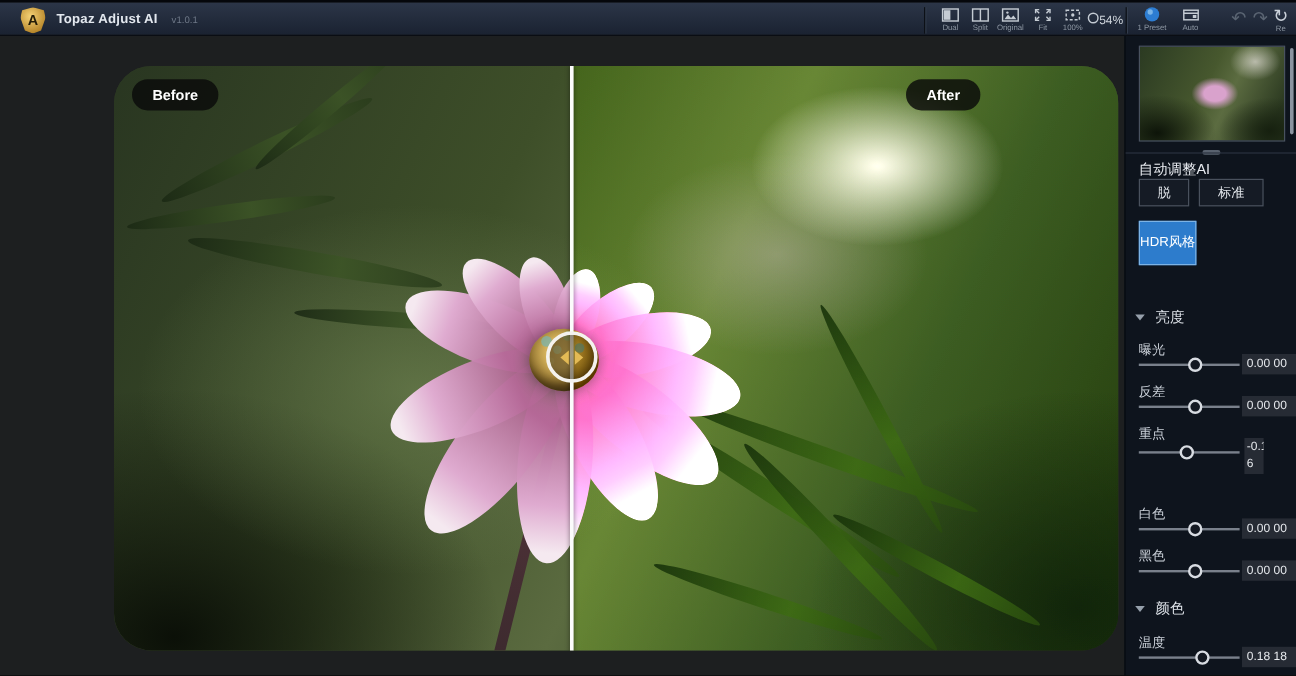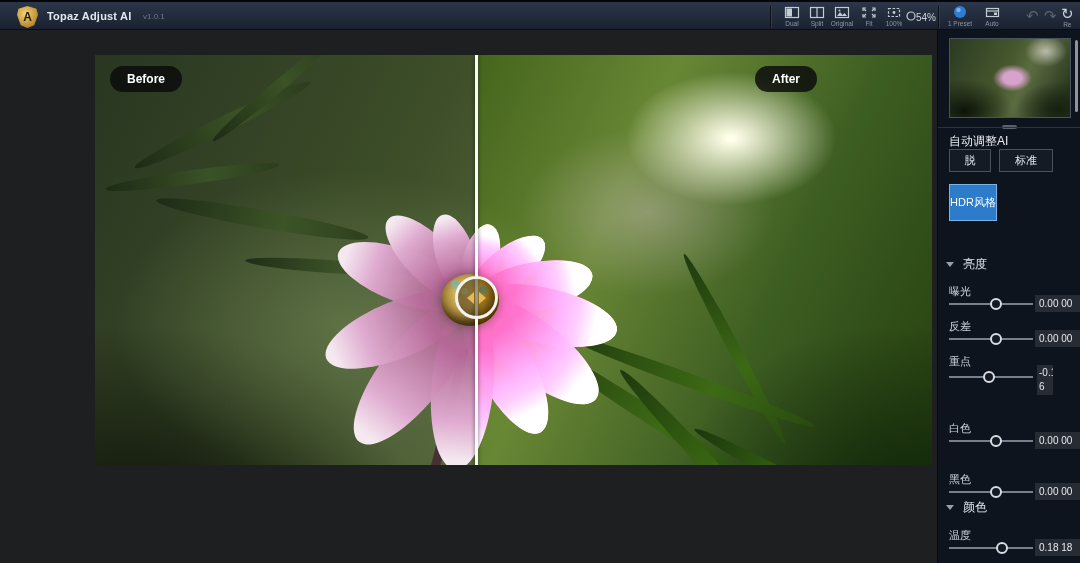--- a/index.html
+++ b/index.html
@@ -17,21 +17,21 @@
   .tb-sep{position:absolute;top:4px;width:1px;height:22px;background:#0c1016;box-shadow:1px 0 0 #323c4c;}
   .tbitem{position:absolute;top:3px;width:26px;text-align:center;cursor:default;}
   .tbitem .ic{height:14px;display:flex;align-items:center;justify-content:center;}
   .tbitem .lb{font-size:6.5px;color:#8d97a3;margin-top:1px;white-space:nowrap;}
   .zoomtxt{position:absolute;top:10px;font-size:10px;color:#cfd5dc;}
   .histicon{position:absolute;top:6px;font-size:15px;line-height:15px;color:#5a6472;}
   .histicon.bright{color:#c9d0d9;}
   .histlb{font-size:6.5px;color:#8d97a3;text-align:center;margin-top:0;}
   
   .canvas{position:absolute;left:0;top:30px;width:937px;height:533px;background:#1d1f20;}
-  .photo{position:absolute;left:95px;top:25px;width:837px;height:410px;overflow:hidden;background:#2c3822;}
+  .photo{position:absolute;left:95px;top:25px;width:837px;height:487px;overflow:hidden;background:#2c3822;border-radius:31px;}
   .art{position:absolute;left:0;top:0;width:837px;height:491px;
     background:
       radial-gradient(150px 95px at 76% 17%, rgba(233,229,224,.85), rgba(233,229,224,0) 70%),
       radial-gradient(180px 120px at 66% 32%, rgba(196,178,196,.30), transparent 70%),
       radial-gradient(330px 220px at 30% 55%, rgba(122,142,92,.55), transparent 70%),
       radial-gradient(420px 320px at 6% 97%, rgba(7,11,5,.92), transparent 65%),
       radial-gradient(320px 260px at 96% 92%, rgba(18,28,16,.85), transparent 70%),
       linear-gradient(115deg,#293621 0%,#3e4f29 35%,#5b6b40 55%,#394a2b 75%,#233017 100%);}
   .leaf{position:absolute;border-radius:50%;background:linear-gradient(90deg,#1b2914,#3c5426 60%,#2a3c1c);opacity:.9;}
   .stem{position:absolute;border-radius:4px;background:linear-gradient(#57353c,#3c2a2e);}
@@ -298,21 +298,21 @@
 
 
     <div class="srow" style="top:391px">
       <div class="slabel">白色</div>
       <div class="strack">
           <div class="knob" style="left: 41px;"></div>
         </div>
       <div class="sval">0.00 00</div>
     </div>
 
-    <div class="srow" style="top:442px">
+    <div class="srow" style="top:426px">
       <div class="slabel">黑色</div>
       <div class="strack">
           <div class="knob" style="left: 41px;"></div>
         </div>
       <div class="sval">0.00 00</div>
     </div>
 
     <div class="shead" style="top:469px">
       <span class="caret"></span>
       <span>颜色</span>

